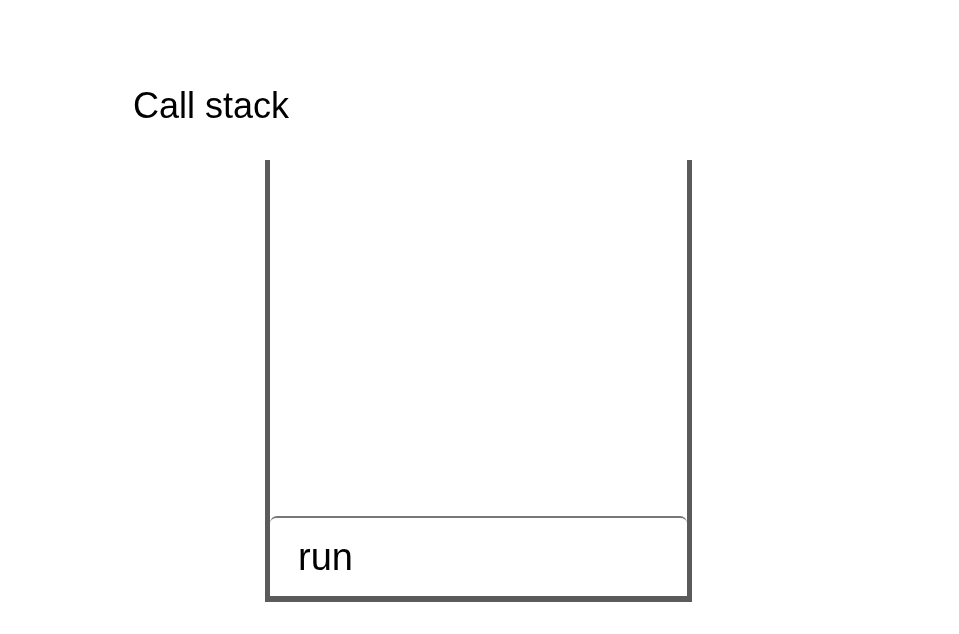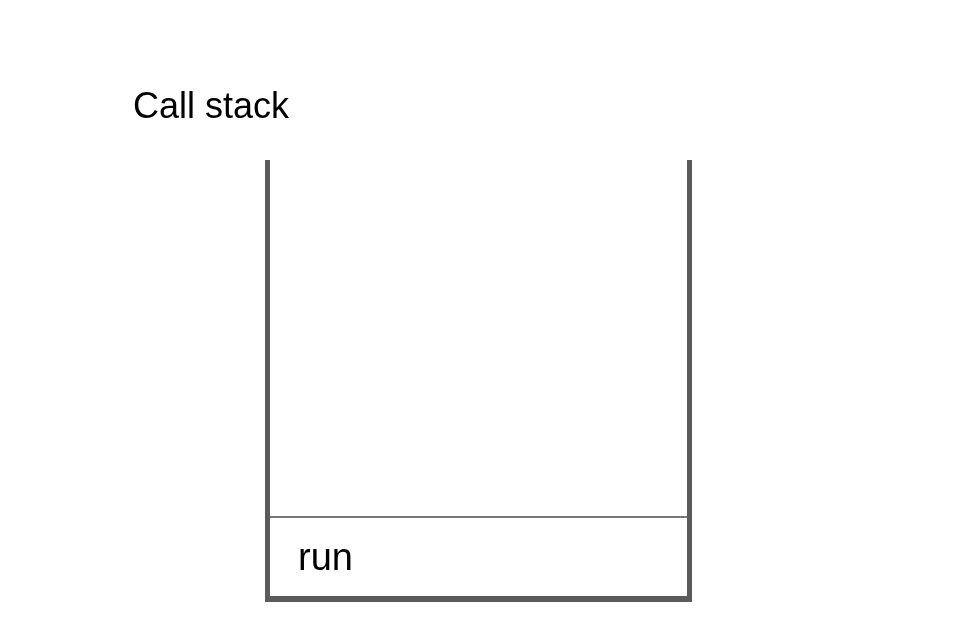--- a/index.html
+++ b/index.html
@@ -36,20 +36,21 @@
     border-right: 5px solid var(--wall);
     border-bottom: 6px solid var(--wall);
     display: flex;
     flex-direction: column;
     justify-content: flex-end;
   }
   .frame {
     border-top: 2px solid var(--divider);
     display: flex;
     align-items: center;
+    border-radius: 7px;
   }
   .frame-run  { height: 80px; }
   .frame-main { height: 76px; }
   .frame-label {
     padding-left: 28px;
     font-size: 38px;
     color: var(--text);
     white-space: nowrap;
   }
 </style>

